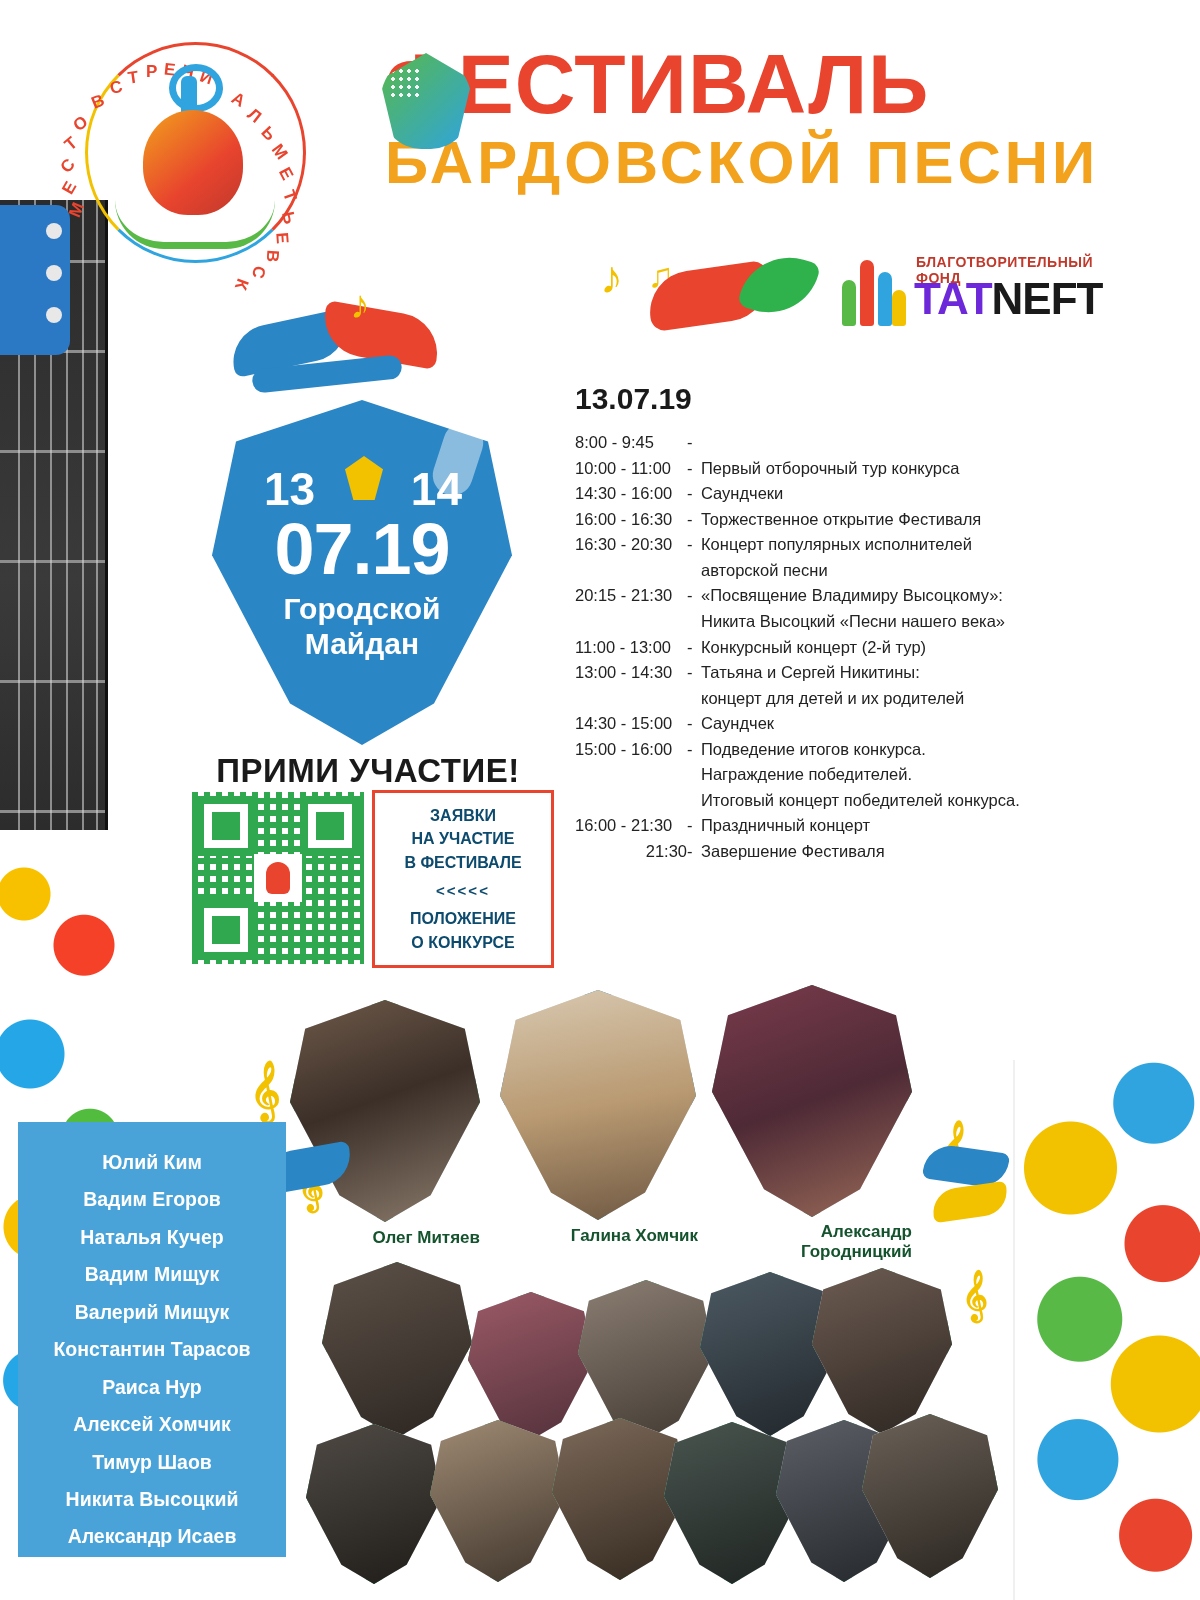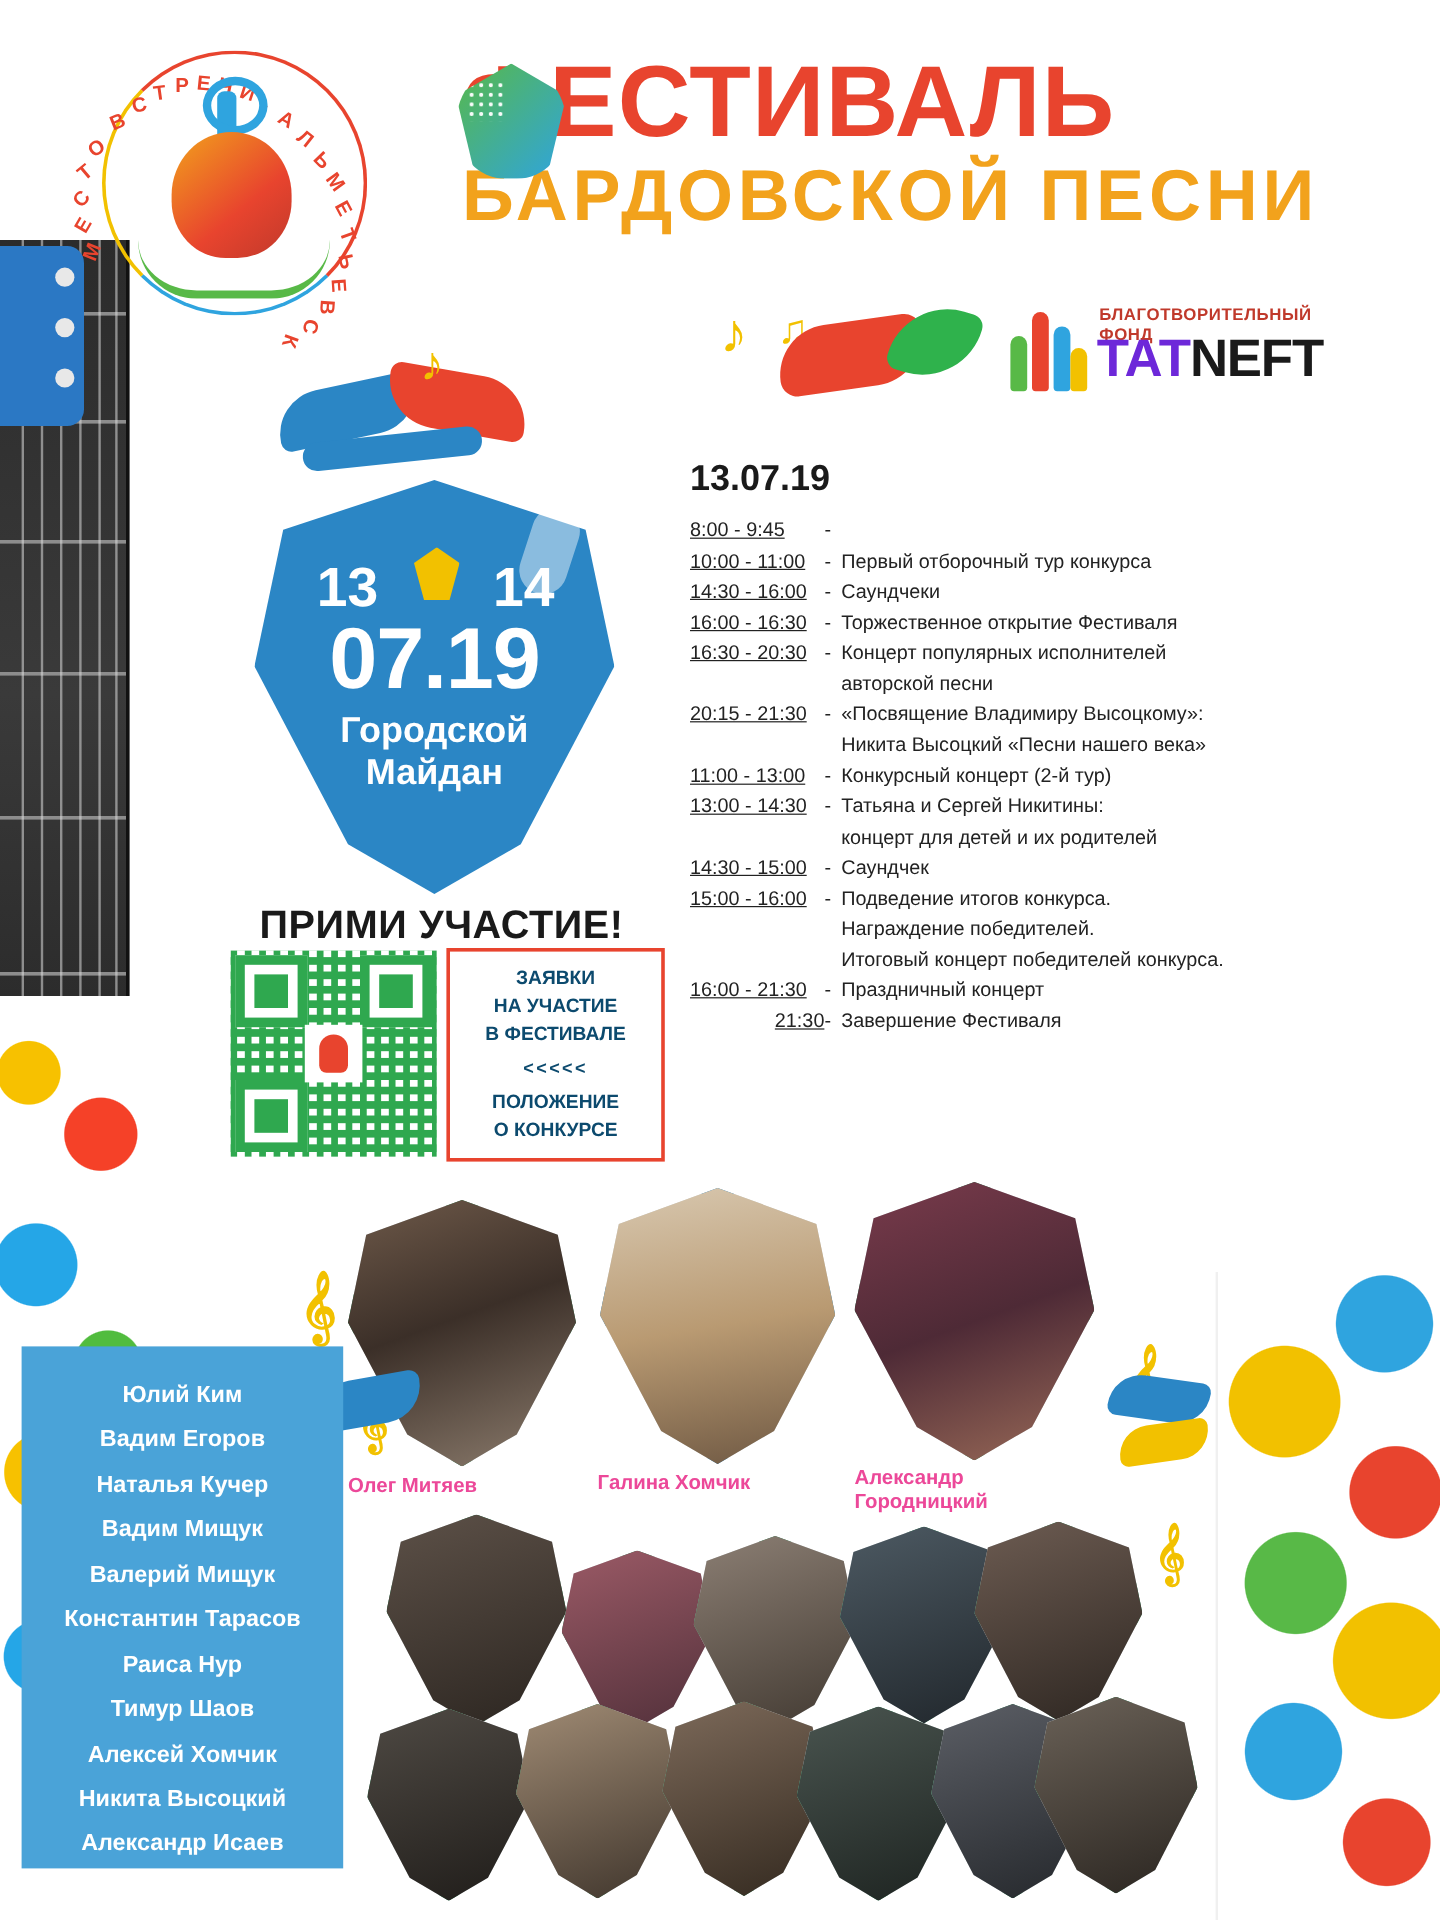--- a/index.html
+++ b/index.html
@@ -185,34 +185,34 @@
     display:flex;flex-direction:column;justify-content:center;align-items:center;
     background:#fff;
   }
   .apply-box .arrows{font-size:15px;letter-spacing:2px;margin:6px 0;}
 
   
   .schedule{position:absolute;left:575px;top:382px;width:600px;}
   .sch-head{font-size:30px;font-weight:bold;color:#1a1a1a;margin-bottom:14px;}
   .sch-head.second{margin-top:40px;}
   .sch-row{display:flex;font-size:16.5px;line-height:1.55;color:#222;}
-  .sch-time{width:112px;flex:none;text-decoration:underline;}
+  .sch-time{width:112px;flex:none;}
   .sch-dash{width:14px;flex:none;}
   .sch-text{flex:1;}
   .sch-cont{margin-left:126px;font-size:16.5px;line-height:1.55;color:#222;}
 
   
   .pick-photo{
     position:absolute;overflow:hidden;background:#cfd8dc;
     clip-path:polygon(50% 0%,92% 13%,100% 46%,74% 88%,50% 100%,26% 88%,0% 46%,8% 13%);
   }
   .pick-photo .inner{position:absolute;inset:0;}
   .pick-photo.b-green{box-shadow:inset 0 0 0 5px #2e8b57;}
   .pick-photo.b-blue{box-shadow:inset 0 0 0 5px #2b86c5;}
-  .pick-caption{position:absolute;text-align:left;font-weight:bold;font-size:17px;color:#ec4899;line-height:1.2;}
+  .pick-caption{position:absolute;text-align:right;font-weight:bold;font-size:17px;color:#14532d;line-height:1.2;}
 
   
   .names{
     position:absolute;left:18px;top:1122px;width:268px;height:435px;background:#4aa3d8;
     padding:22px 0 0;box-sizing:border-box;text-align:center;
   }
   .names div{color:#fff;font-weight:bold;font-size:19.5px;line-height:1.92;}
 
   .deco-note{position:absolute;color:#f2c100;font-weight:bold;}
   .blue-blob{position:absolute;background:#2b86c5;border-radius:60px 16px 60px 16px;}
@@ -484,19 +484,19 @@
   <div class="yellow-blob" style="left:932px;top:1186px;width:76px;height:32px;transform:rotate(-8deg);"></div>
 
   <div class="names">
     <div>Юлий Ким</div>
     <div>Вадим Егоров</div>
     <div>Наталья Кучер</div>
     <div>Вадим Мищук</div>
     <div>Валерий Мищук</div>
     <div>Константин Тарасов</div>
     <div>Раиса Нур</div>
+    <div>Алексей Хомчик</div>
     <div>Тимур Шаов</div>
-    <div>Алексей Хомчик</div>
     <div>Никита Высоцкий</div>
     <div>Александр Исаев</div>
   </div>
 
 </div>
 
 </body></html>

